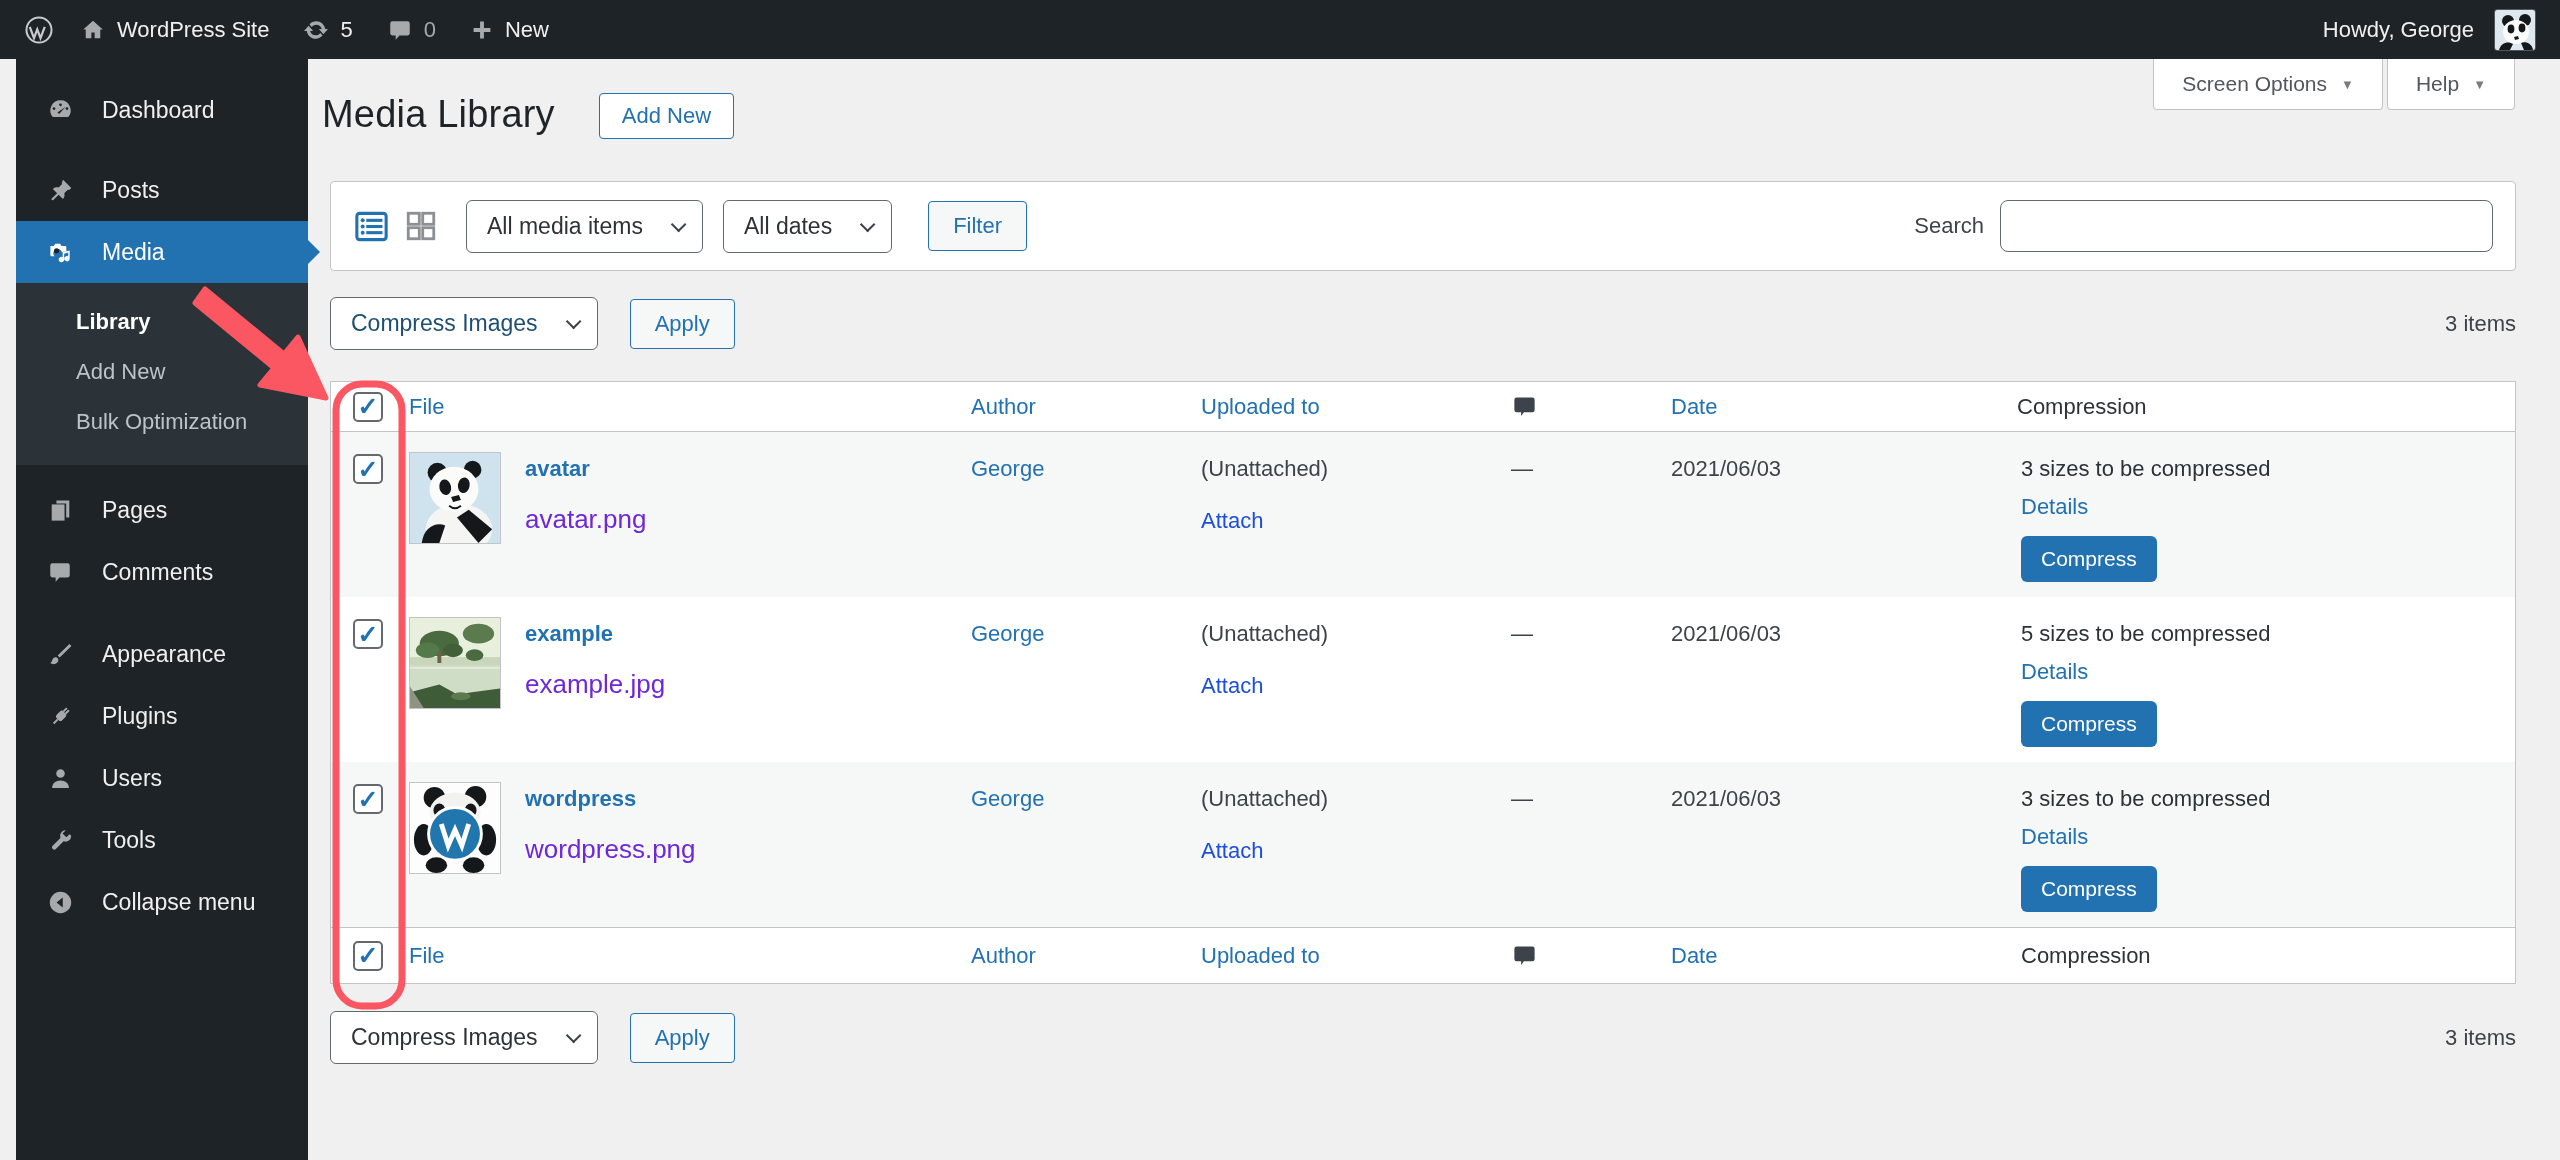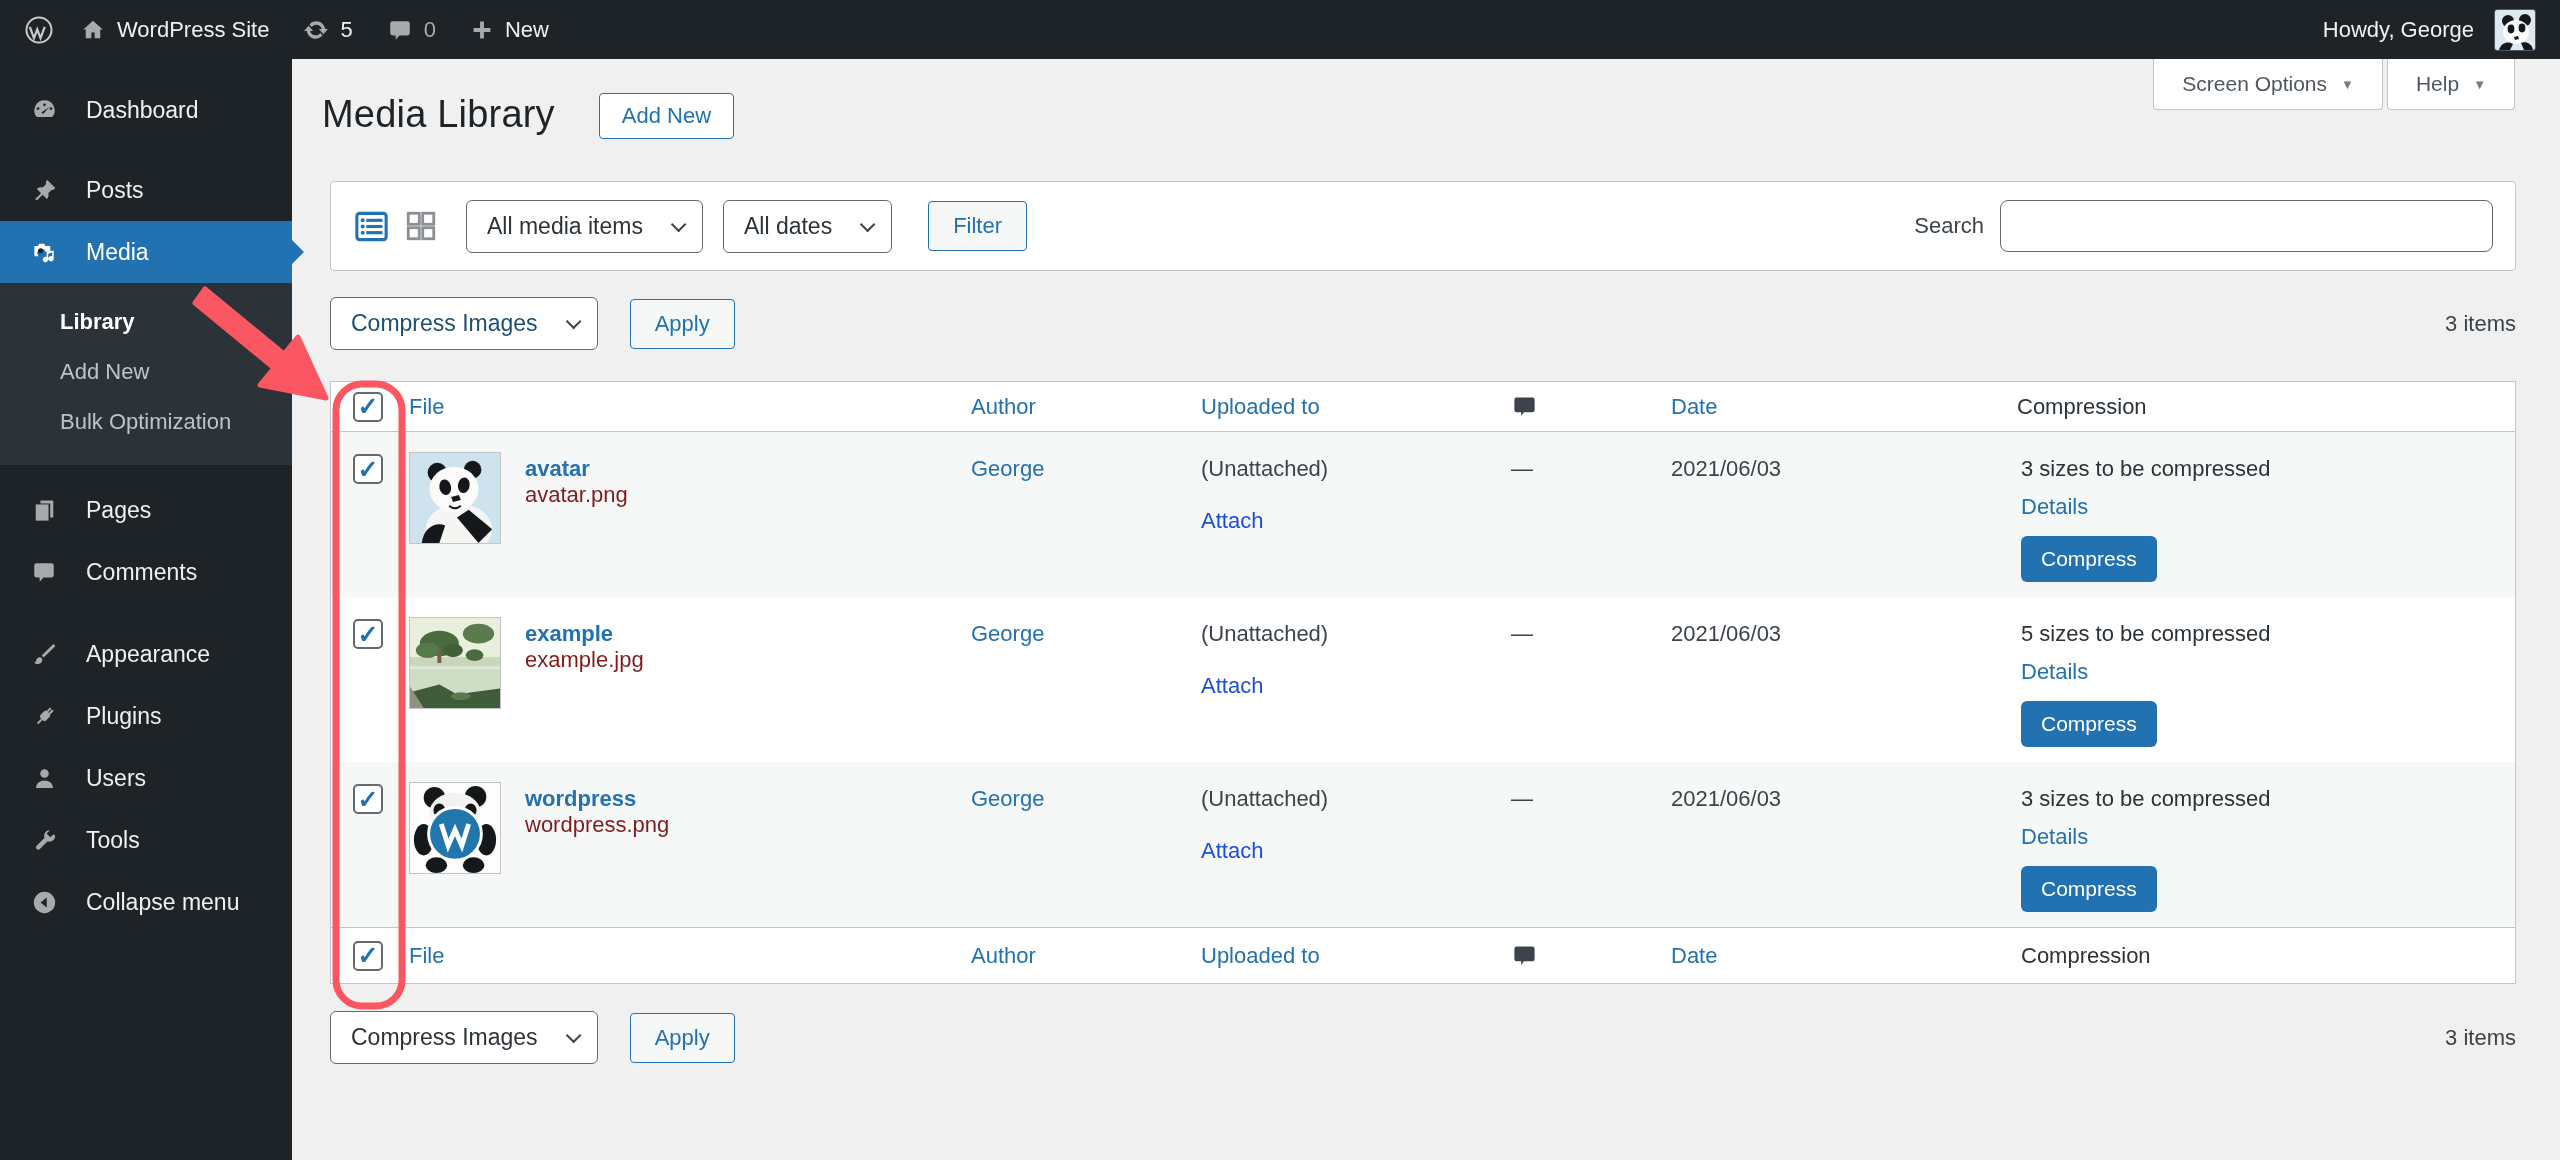--- a/index.html
+++ b/index.html
@@ -20,21 +20,21 @@
     display:flex; align-items:center; font-size:22px; padding:0 24px; z-index:40;
   }
   .ab-item { display:flex; align-items:center; gap:11px; margin-right:34px; cursor:pointer; }
   .ab-logo { margin-right:26px; }
   .ab-count-dim { color:#a7aaad; }
   .ab-right { margin-left:auto; display:flex; align-items:center; gap:20px; }
   .ab-avatar { width:42px; height:42px; border-radius:3px; overflow:hidden; border:1px solid #50575e; }
 
   
   .sidebar {
-    position:absolute; top:59px; left:0; width:292px; bottom:0;
+    position:absolute; top:59px; left:16px; width:292px; bottom:0;
     background:#1d2327; color:#f0f0f1; font-size:23px; z-index:30;
   }
   .menu-item {
     height:62px; display:flex; align-items:center; padding-left:16px; gap:14px;
     color:#f0f0f1; position:relative; cursor:pointer;
   }
   .mi-icon { width:56px; display:flex; justify-content:center; color:#a7aaad; }
   .menu-item.active { background:#2271b1; color:#fff; }
   .menu-item.active .mi-icon { color:#fff; }
   .menu-item.active::after {
@@ -119,21 +119,21 @@
   .checkbox {
     width:30px; height:30px; border:2px solid #646970; border-radius:5px;
     background:#fff; color:#2271b1; font-size:25px; font-weight:bold; line-height:1;
     display:flex; align-items:center; justify-content:center; cursor:pointer;
   }
   .row .c-cb { padding-top:22px; }
 
   .file-cell { display:flex; gap:24px; padding-top:20px; }
   .thumb { width:92px; height:92px; border:1px solid #c3c4c7; background:#fff; flex:none; }
   .file-title { font-size:22px; font-weight:bold; color:#2271b1; margin-top:4px; cursor:pointer; }
-  .filename { font-size:22px; color:#7f1d1d; }
+  .filename { font-size:26px; color:#6d28d9; margin-top:22px; }
 
   .cell-pad { padding-top:24px; }
   .attach-link { display:block; color:#1d4ed8; margin-top:26px; cursor:pointer; }
   .dash { color:#3c434a; }
   .comp-status { color:#2c3338; }
   .details-link { display:block; color:#2271b1; margin-top:12px; cursor:pointer; }
   .btn-compress {
     margin-top:16px; background:#2271b1; color:#fff; border:none; border-radius:6px;
     padding:11px 20px; font-size:21px; cursor:pointer; font-family:inherit;
   }

